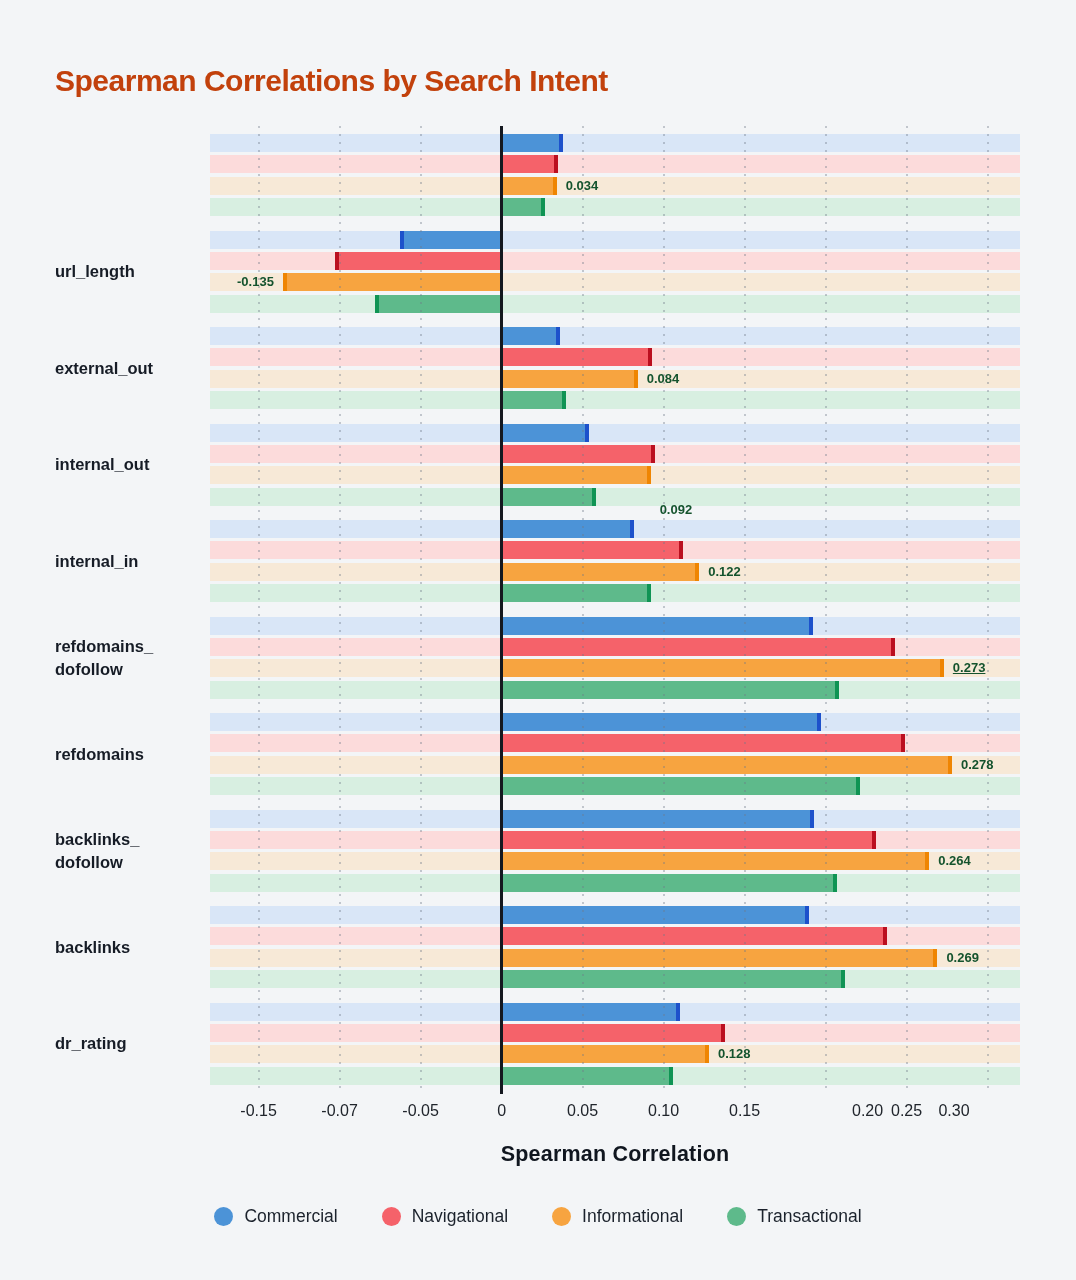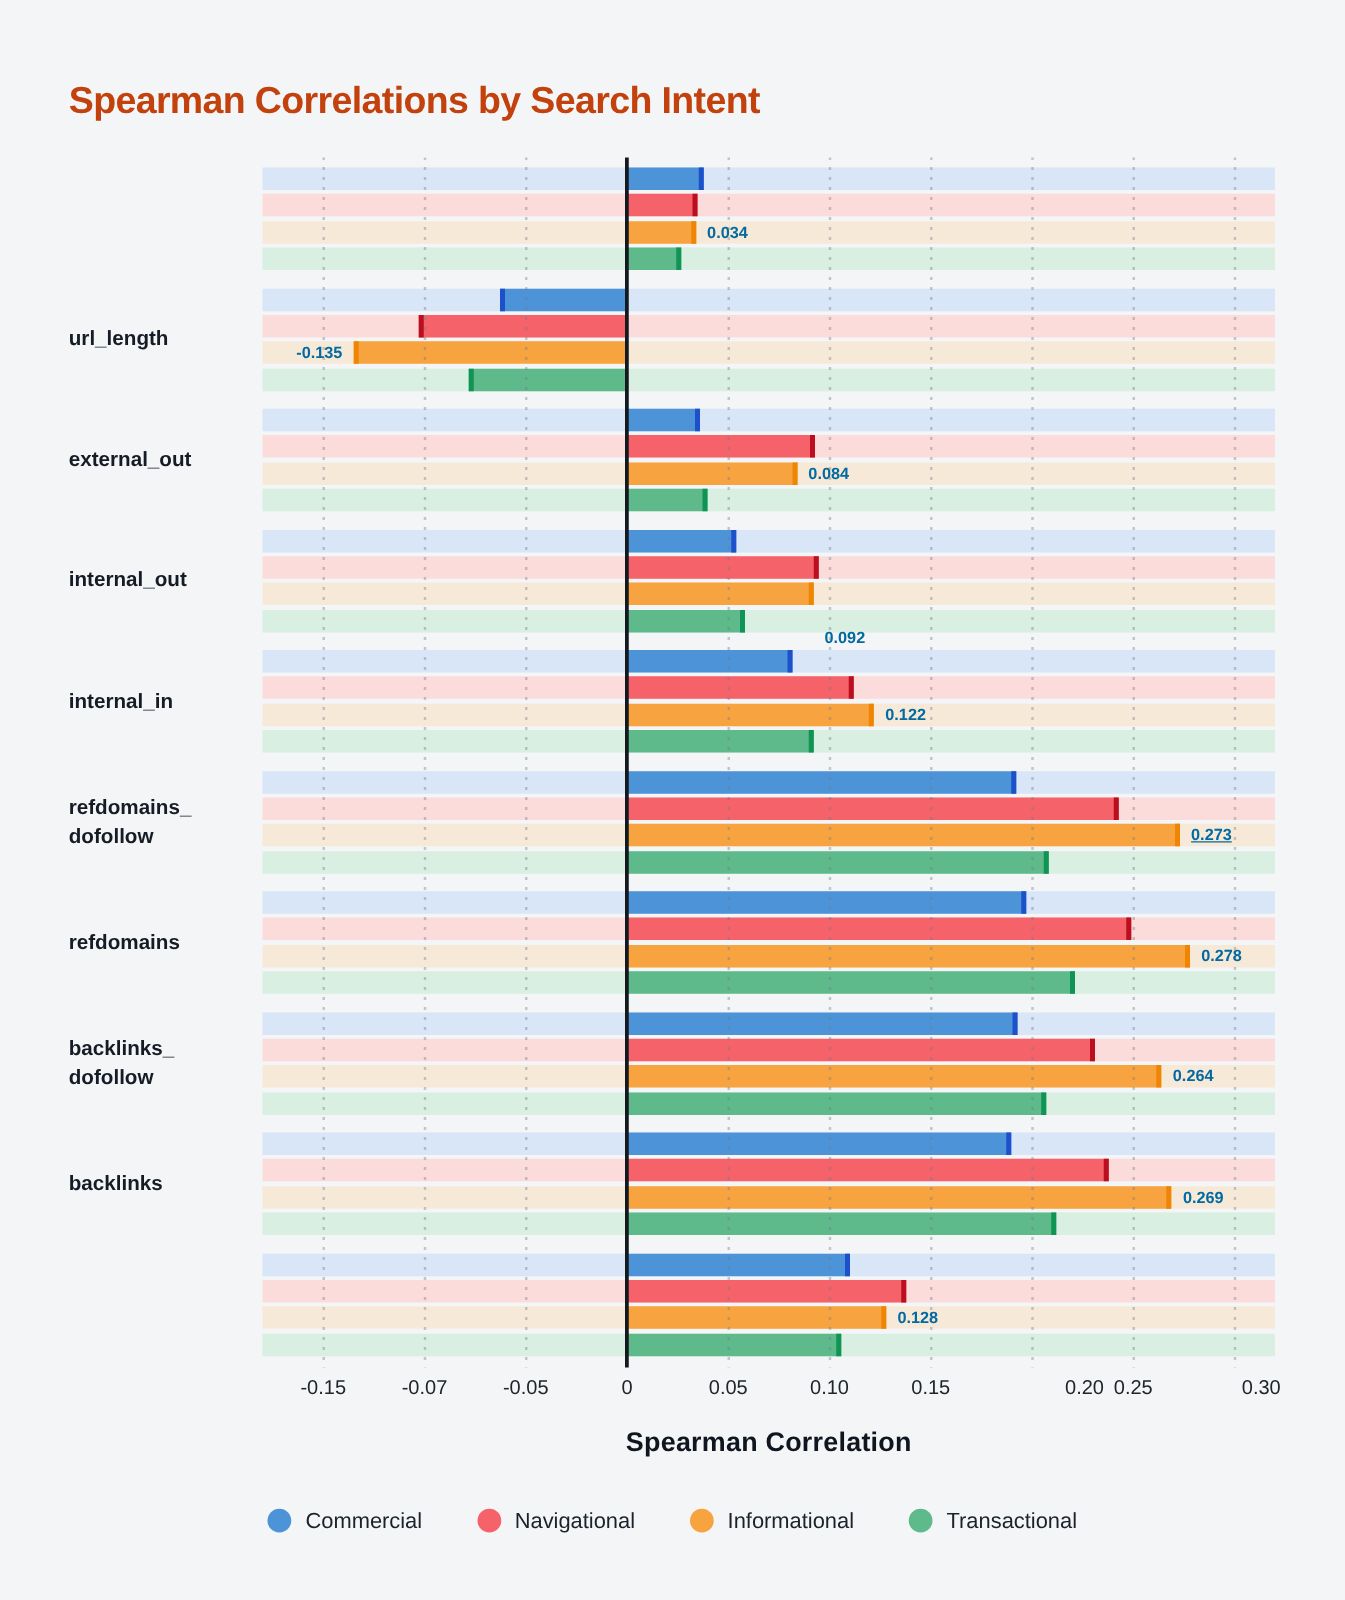--- a/index.html
+++ b/index.html
@@ -28,21 +28,21 @@
   .bar{position:absolute;height:18px;z-index:3;}
   .bar .cap{position:absolute;top:0;width:4px;height:18px;}
   .cat-label{
     position:absolute;left:55px;width:150px;
     display:flex;align-items:center;
     font-size:16.5px;font-weight:700;color:#161c26;
     white-space:pre-line;line-height:1.4;z-index:4;
   }
   .val-label{
     position:absolute;height:18px;line-height:18px;
-    font-size:13px;font-weight:700;color:#0369a1;z-index:8;white-space:nowrap;
+    font-size:13px;font-weight:700;color:#14532d;z-index:8;white-space:nowrap;
   }
   .x-tick{
     position:absolute;top:1102px;transform:translateX(-50%);
     font-size:16px;color:#20252c;z-index:4;
   }
   #x-axis-label{
     position:absolute;top:1142px;left:210px;width:810px;text-align:center;
     font-size:21.5px;font-weight:600;color:#10161f;letter-spacing:0.2px;
   }
   #legend{
@@ -224,20 +224,21 @@
     </div>
     <div class="track" style="left: 210px; width: 810px; top: 948.8px; background: rgb(247, 233, 215);"></div>
     <div class="bar" style="left: 501.6px; width: 435.78px; top: 948.8px; background: rgb(247, 164, 64);">
       <div class="cap" style="right: 0px; background: rgb(239, 133, 2);"></div>
     </div>
     <div class="val-label" style="top: 948.8px; left: 946.38px;">0.269</div>
     <div class="track" style="left: 210px; width: 810px; top: 970.2px; background: rgb(216, 239, 225);"></div>
     <div class="bar" style="left: 501.6px; width: 343.44px; top: 970.2px; background: rgb(94, 186, 139);">
       <div class="cap" style="right: 0px; background: rgb(15, 148, 84);"></div>
     </div>
+    <div class="cat-label" style="top: 1002.5px; height: 82.2px;">dr_rating</div>
     <div class="track" style="left: 210px; width: 810px; top: 1002.5px; background: rgb(217, 230, 247);"></div>
     <div class="bar" style="left: 501.6px; width: 178.2px; top: 1002.5px; background: rgb(76, 147, 215);">
       <div class="cap" style="right: 0px; background: rgb(29, 81, 203);"></div>
     </div>
     <div class="track" style="left: 210px; width: 810px; top: 1023.9px; background: rgb(252, 219, 219);"></div>
     <div class="bar" style="left: 501.6px; width: 223.56px; top: 1023.9px; background: rgb(245, 98, 106);">
       <div class="cap" style="right: 0px; background: rgb(187, 15, 31);"></div>
     </div>
     <div class="track" style="left: 210px; width: 810px; top: 1045.3px; background: rgb(247, 233, 215);"></div>
     <div class="bar" style="left: 501.6px; width: 207.36px; top: 1045.3px; background: rgb(247, 164, 64);">
@@ -251,21 +252,21 @@
     <div id="zero-line" style="left: 500.35px;"></div>
     <div class="x-tick" style="left: 258.6px;">-0.15</div>
     <div class="x-tick" style="left: 339.6px;">-0.07</div>
     <div class="x-tick" style="left: 420.6px;">-0.05</div>
     <div class="x-tick" style="left: 501.6px;">0</div>
     <div class="x-tick" style="left: 582.6px;">0.05</div>
     <div class="x-tick" style="left: 663.6px;">0.10</div>
     <div class="x-tick" style="left: 744.6px;">0.15</div>
     <div class="x-tick" style="left: 825.6px; margin-left: 42px;">0.20</div>
     <div class="x-tick" style="left: 906.6px;">0.25</div>
-    <div class="x-tick" style="left: 1009px;">0.30</div>
+    <div class="x-tick" style="left: 954px;">0.30</div>
   </div>
 
 <div id="x-axis-label">Spearman Correlation</div>
 
 <div id="legend">
     <div class="legend-item">
       <span class="legend-swatch" style="background: rgb(76, 147, 215);"></span>
       <span class="legend-label">Commercial</span>
     </div>
     <div class="legend-item">

